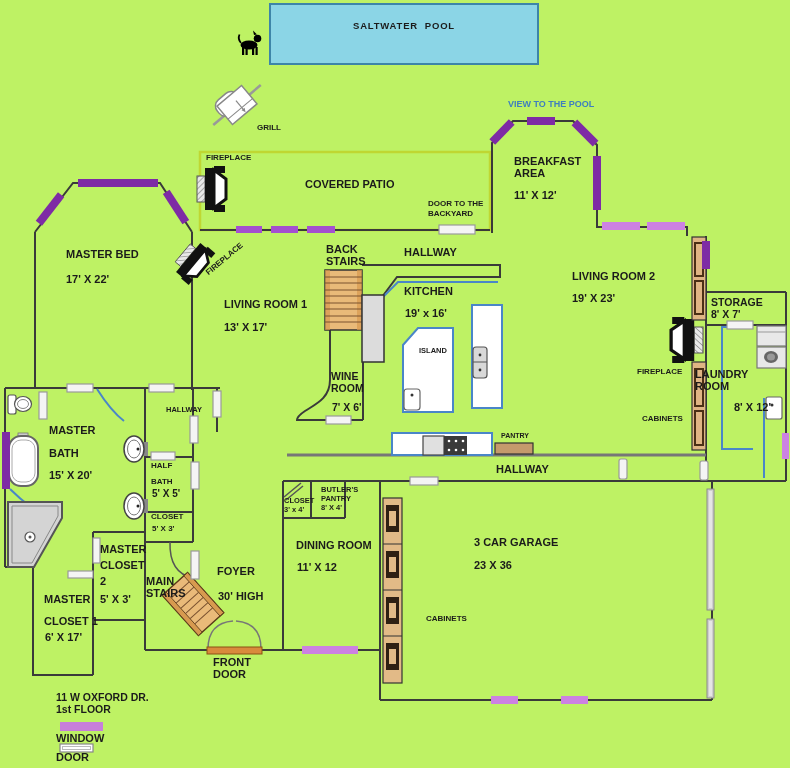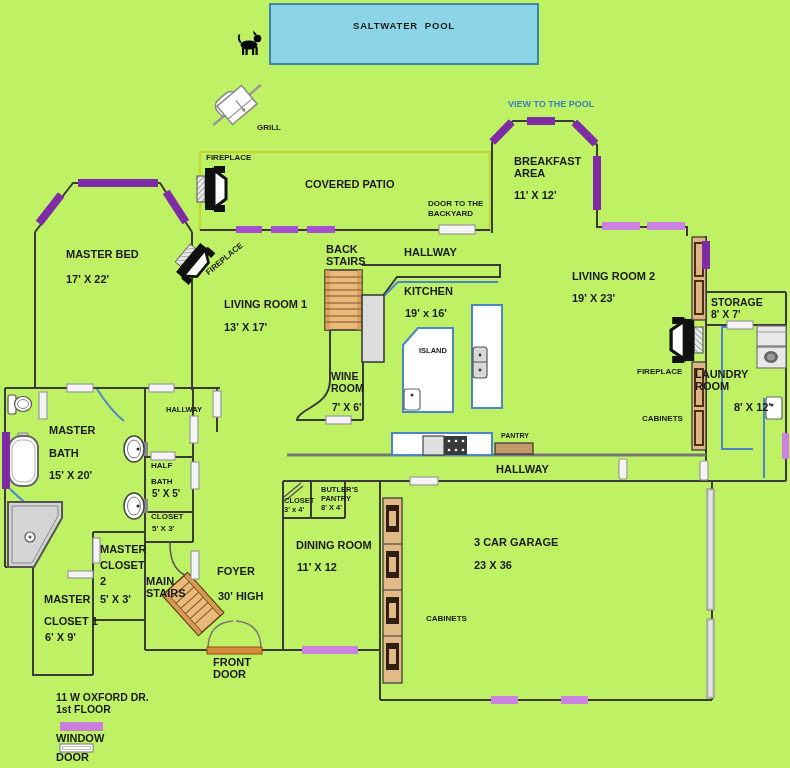--- a/index.html
+++ b/index.html
@@ -362,21 +362,21 @@
 <div class="lbl" style="left:152px;top:488px;font-size:10px">5' X 5'</div>
 <div class="lbl" style="left:151px;top:512px;font-size:8px">CLOSET</div>
 <div class="lbl" style="left:152px;top:524px;font-size:8px">5' X 3'</div>
 
 <div class="lbl" style="left:100px;top:541px;font-size:11px;line-height:16px">MASTER
 CLOSET
 2</div>
 <div class="lbl" style="left:100px;top:593px;font-size:11px">5' X 3'</div>
 <div class="lbl" style="left:44px;top:588px;font-size:11px;line-height:22px">MASTER
 CLOSET 1</div>
-<div class="lbl" style="left:45px;top:631px;font-size:11px">6' X 9'</div>
+<div class="lbl" style="left:45px;top:631px;font-size:11px">6' X 17'</div>
 
 <div class="lbl" style="left:146px;top:575px;font-size:11px;line-height:12px">MAIN
 STAIRS</div>
 <div class="lbl" style="left:217px;top:565px;font-size:11px">FOYER</div>
 <div class="lbl" style="left:218px;top:590px;font-size:11px">30' HIGH</div>
 <div class="lbl" style="left:213px;top:656px;font-size:11px;line-height:12px">FRONT
 DOOR</div>
 
 <div class="lbl" style="left:56px;top:691px;font-size:10.5px;line-height:12px">11 W OXFORD DR.
 1st FLOOR</div>

